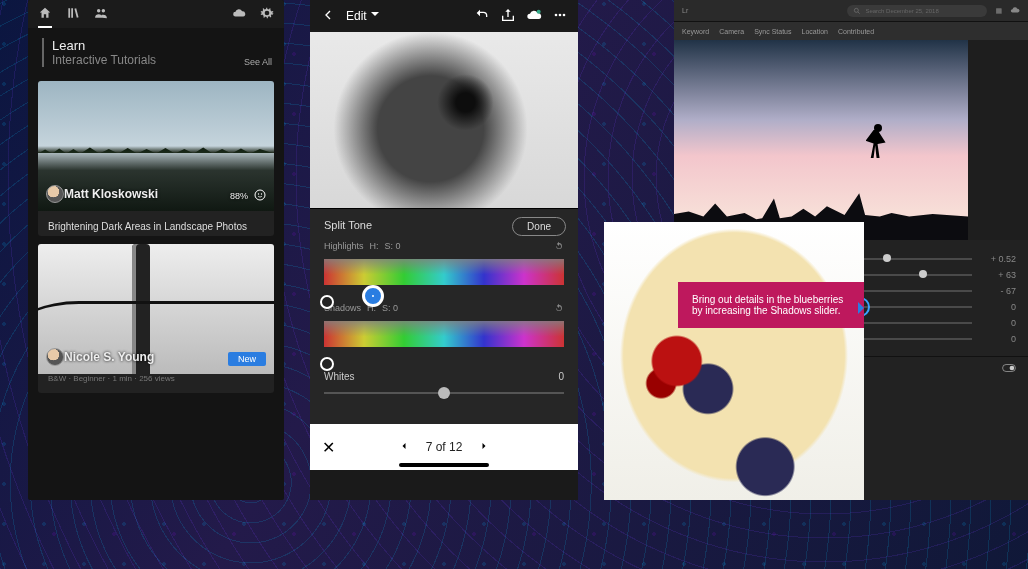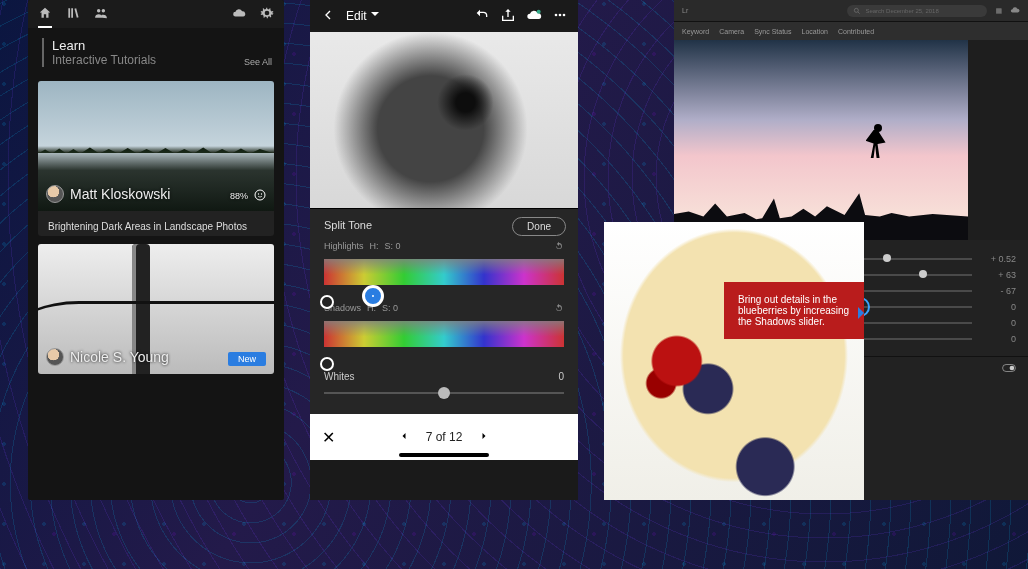--- a/index.html
+++ b/index.html
@@ -75,22 +75,22 @@
   .bw-bridge::before{
     content:""; position:absolute; left:40%; top:0; width:18px; height:100%;
     background:#222; border-radius:4px 4px 0 0;
     box-shadow: inset 4px 0 #888;
   }
   .bw-bridge::after{
     content:""; position:absolute; left:-10%; bottom:10px; width:140%; height:60px;
     border-top:3px solid #111; border-radius:50%/80px;
   }
   .author {
-    position:absolute; left:8px; bottom:8px; display:flex; align-items:center; gap:6px;
-    color:#eee; font-size:14px; text-shadow:0 0 3px #000;
+    position:absolute; left:8px; bottom:8px; display:flex; align-items:center; 
+    color:#eee; font-size:12px; text-shadow:0 0 3px #000;font-weight:bold;
   }
   .avatar {
     width:18px; height:18px; border-radius:50%;
     background: radial-gradient(circle at 40% 35%,#e7c9a8 40%,#555 42%); border:1px solid #999;
   }
   .badge-right {
     position:absolute; right:8px; bottom:8px; color:#eee; font-size:9px;
     display:flex; gap:6px; align-items:center; text-shadow:0 0 3px #000;
   }
   .badge-new {
@@ -118,21 +118,21 @@
       radial-gradient(circle at 45% 55%, #444 30%, transparent 55%),
       linear-gradient(#e9e9e9,#d8d8d8);
     position:relative;
     filter: grayscale(1);
   }
   .pB-tip {
     background:#2a7de1; color:#fff; font-size:10px; text-align:center;
     padding:12px 24px;
   }
   .pB-section {
-    background:#262626; padding:10px 14px 14px; border-top:1px solid #000; position:relative;
+    background:#262626; padding:10px 14px 24px; border-top:1px solid #000; position:relative;
   }
   .done-btn {
     position:absolute; right:12px; top:8px;
     border:1px solid #888; border-radius:12px; padding:3px 14px; font-size:10px; color:#ddd;
   }
   .st-label { display:flex; gap:6px; font-size:9px; color:#999; margin-top:10px;}
   .st-label span:last-child{margin-left:auto;}
   .hue-strip {
     height:26px; margin-top:6px;
     background: linear-gradient(to right,#c33,#cc3,#3c3,#3cc,#33c,#c3c,#c33);
@@ -175,22 +175,22 @@
     position:absolute; inset:0;
     background:
       radial-gradient(circle at 28% 50%, #b11 24px, transparent 26px),
       radial-gradient(circle at 22% 58%, #900 14px, transparent 16px),
       radial-gradient(circle at 40% 60%, #2a2a55 24px, transparent 26px),
       radial-gradient(circle at 62% 88%, #2a2a55 28px, transparent 30px),
       radial-gradient(ellipse at 50% 48%, #f3e2b0 60%, transparent 62%),
       linear-gradient(#fff,#f0efe8);
   }
   .pC-tip {
-    position:absolute; right:0; top:60px; width:140px;
-    background:#b91c1c; color:#fff; font-size:10px; padding:12px 14px;
+    position:absolute; right:0; top:60px; width:186px;
+    background:#be185d; color:#fff; font-size:10px; padding:12px 14px;
   }
   .pC-tip::after{
     content:""; position:absolute; right:-6px; top:44%;
     border:6px solid transparent; border-left-color:#2a7de1;
   }
 
   
   .pD { position:absolute; left:674px; top:0; width:354px; height:500px; background:#222; }
   .pD-bar { height:22px; background:#2a2a2a; border-bottom:1px solid #111;
     display:flex; align-items:center; font-size:7px; color:#888; gap:8px; padding:0 8px;}
@@ -327,20 +327,21 @@
   </div>
 
   <div class="card">
     <div class="thumb bw-bridge">
       <div class="author">
         <span class="avatar"></span>
         <span>Nicole S. Young</span>
       </div>
       <span class="badge-new">New</span>
     </div>
+    <div class="card-meta">B&amp;W · Beginner · 1 min · 256 views</div>
   </div>
 </div>
 
 <div class="pB">
   <div class="pB-top">
     <span>
       <svg viewBox="0 0 24 24">
           <path d="M15 6l-6 6 6 6" stroke="#fff" stroke-width="2" fill="none"></path>
         </svg>
     </span>

